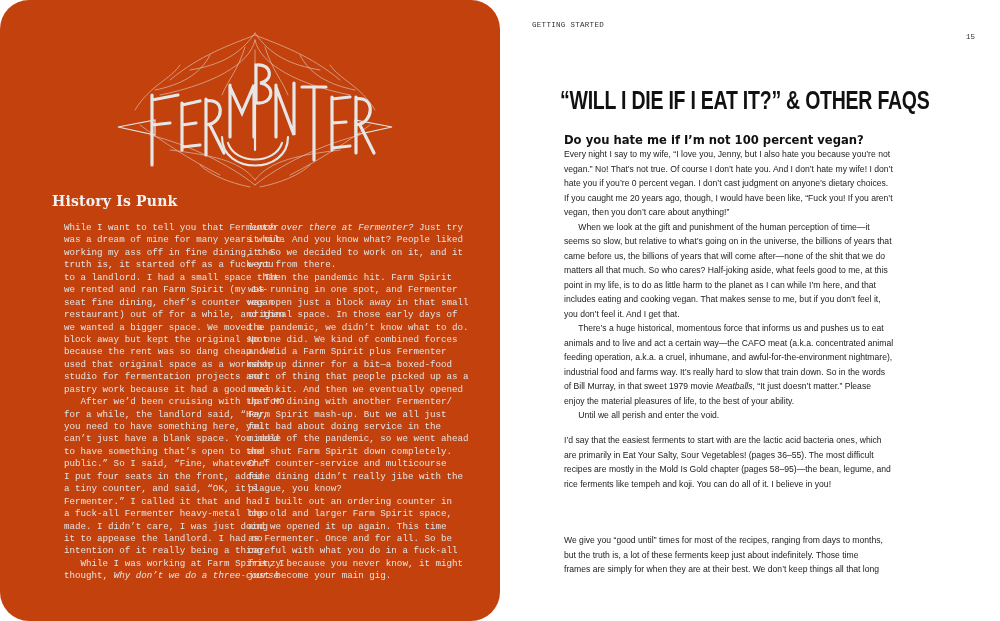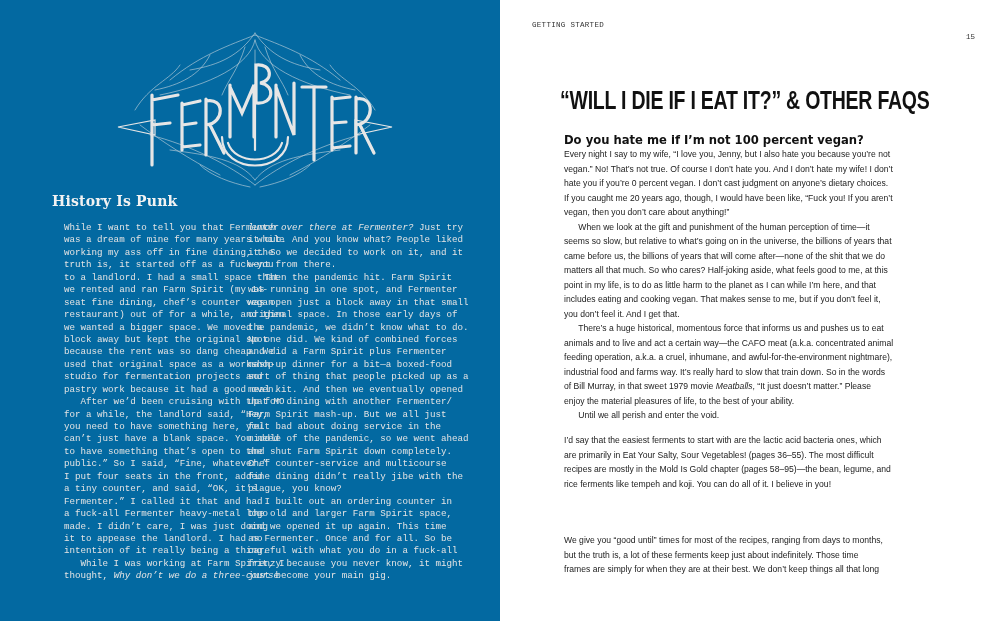--- a/index.html
+++ b/index.html
@@ -1,18 +1,18 @@
 <!DOCTYPE html>
 <html><head>
 <meta charset="utf-8">
 <style>
   * { margin: 0; padding: 0; box-sizing: border-box; }
   html, body { width: 1000px; height: 621px; overflow: hidden; background: #fff; }
   .spread { position: relative; width: 1000px; height: 621px; display: flex; }
-  .page-left { position: relative; width: 500px; height: 621px; background: #0369a1; color: #e8e8e8; overflow: hidden; }
+  .page-left { position: relative; width: 500px; height: 621px; background: #c2410c; color: #e8e8e8; overflow: hidden; border-radius: 29px; }
   .page-right { position: relative; width: 500px; height: 621px; background: #ffffff; color: #1a1a1a; overflow: hidden; }
 
   
   .logo { position: absolute; left: 110px; top: 25px; width: 290px; height: 165px; }
   .logo svg { width: 100%; height: 100%; }
 
   .section-heading {
     position: absolute; left: 52px; top: 193px;
     font-family: "DejaVu Serif", serif; font-weight: bold; font-size: 14px; color: #f2f2f2;
     letter-spacing: 0.2px;

